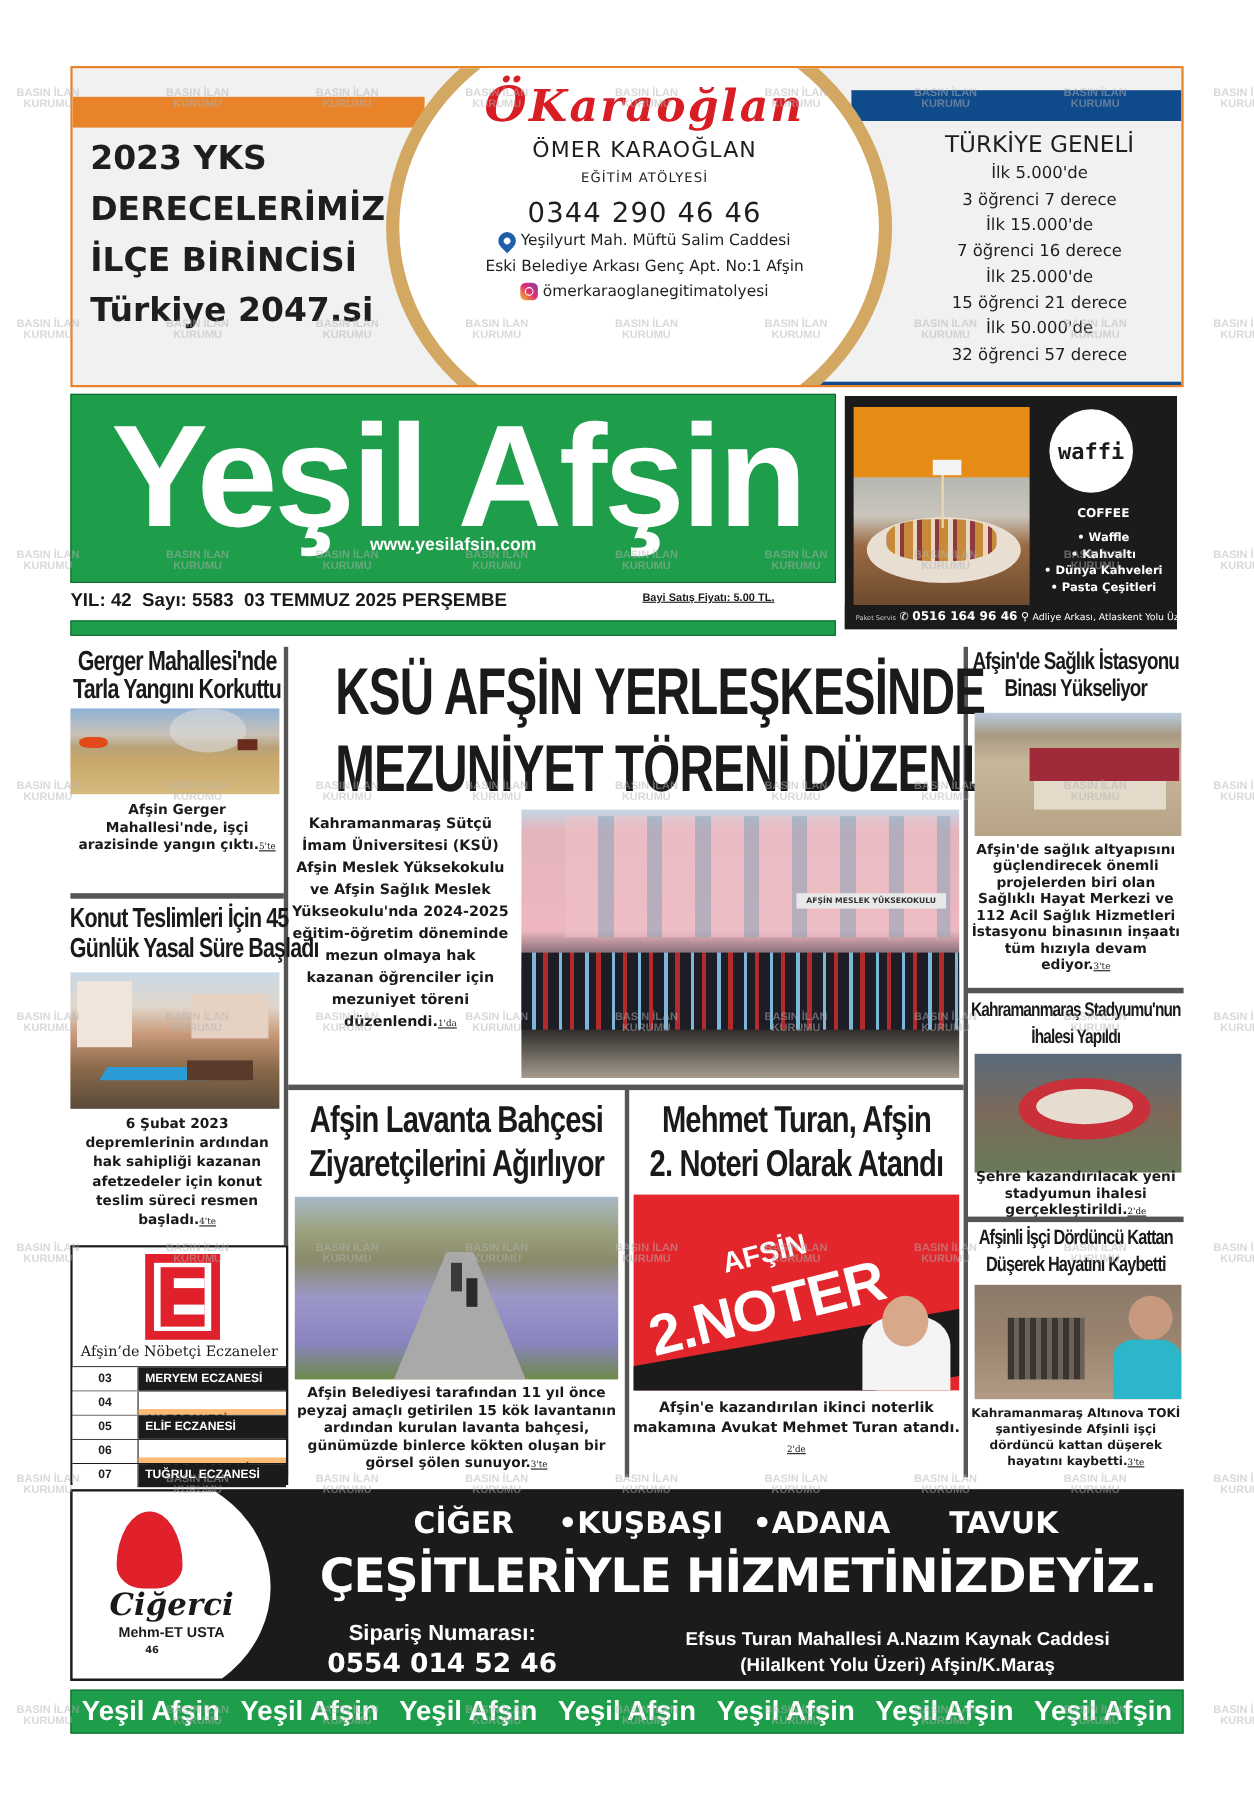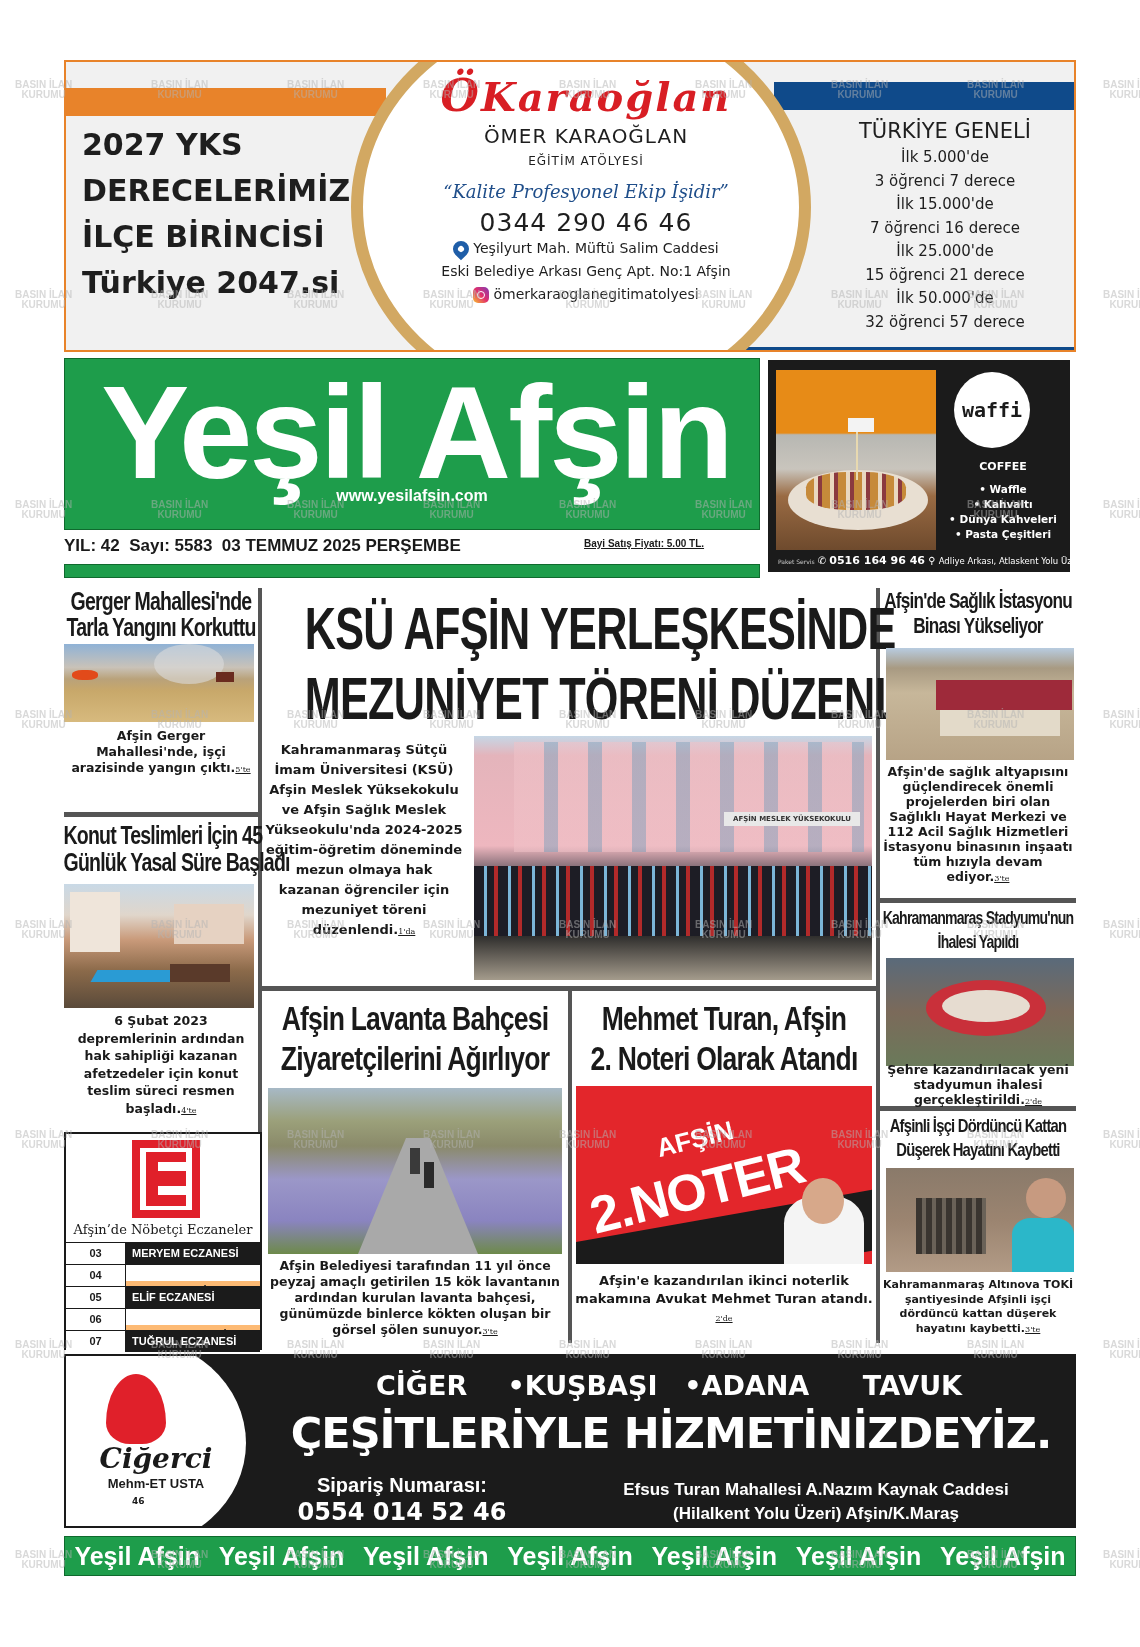--- a/index.html
+++ b/index.html
@@ -94,31 +94,30 @@
   .wm { position: absolute; font-family: "Liberation Sans", sans-serif; font-weight: bold; font-size: 10px; color: rgba(180,180,180,0.5); line-height: 10px; text-align: center; pointer-events: none; }
 </style>
 </head>
 <body>
 
 <div id="top-ad" class="abs">
   <div class="bar-left"></div>
   <div class="bar-right"></div>
   <div class="bluebottom"></div>
   <div class="left-text">
-    <div>2027 YKS</div>
+    <div>2023 YKS</div>
     <div>DERECELERİMİZ</div>
     <div>İLÇE BİRİNCİSİ</div>
     <div>Türkiye 2047.si</div>
   </div>
   <div class="circle"></div>
   <div class="center">
     <div class="brand-script"><span style="font-size:44px;">Ö</span><span>Karaoğlan</span></div>
     <div class="brand-name">ÖMER KARAOĞLAN</div>
     <div class="brand-sub">EĞİTİM ATÖLYESİ</div>
-    <div class="brand-slogan">“Kalite Profesyonel Ekip İşidir”</div>
     <div class="brand-phone">0344 290 46 46</div>
     <div class="brand-addr"><span class="pin"></span><span>Yeşilyurt Mah. Müftü Salim Caddesi</span></div>
     <div class="brand-addr">Eski Belediye Arkası Genç Apt. No:1 Afşin</div>
     <div class="brand-addr"><span class="insta"></span><span>ömerkaraoglanegitimatolyesi</span></div>
   </div>
   <div class="right-text">
     <div class="rt-title">TÜRKİYE GENELİ</div>
     <div class="rt-line">İlk 5.000'de</div>
     <div class="rt-line">3 öğrenci 7 derece</div>
     <div class="rt-line">İlk 15.000'de</div>

